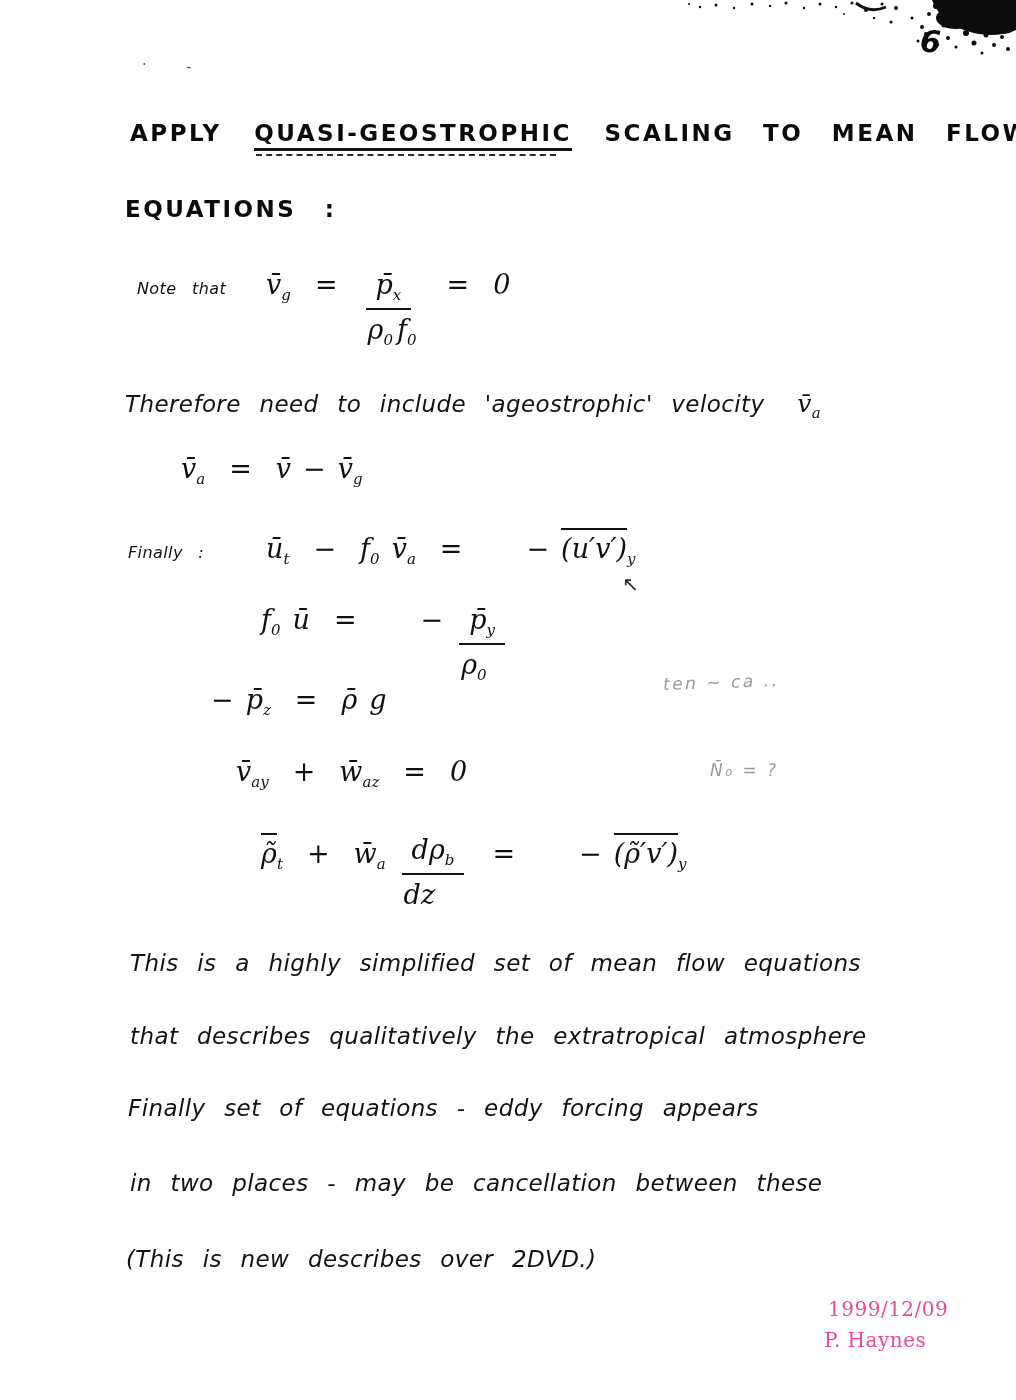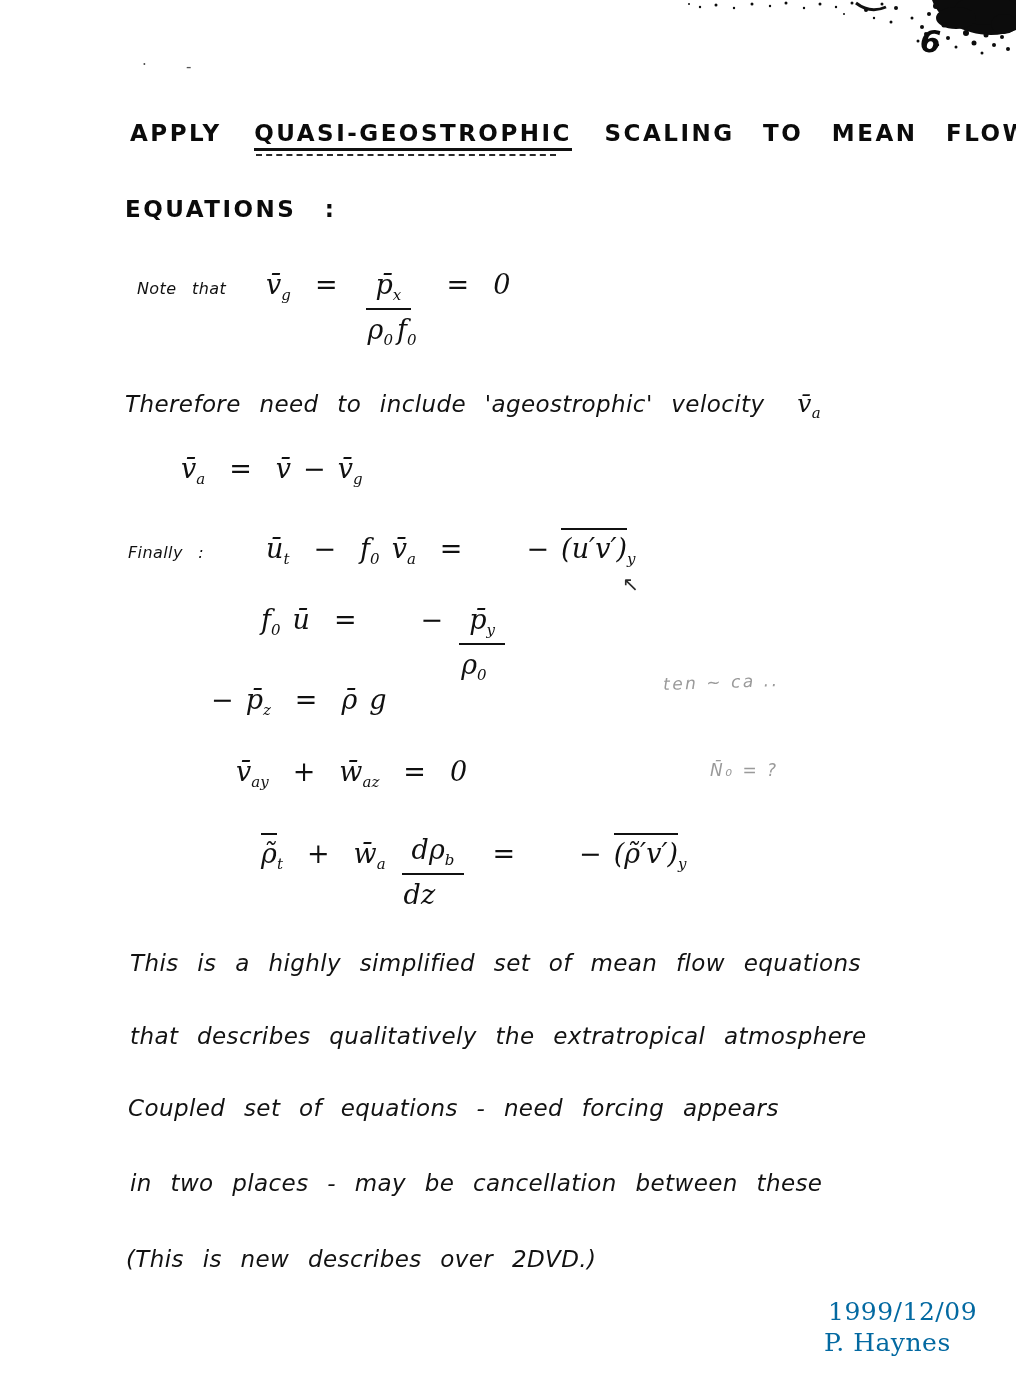--- a/index.html
+++ b/index.html
@@ -61,21 +61,21 @@
     font-family:"DejaVu Sans",sans-serif;
   }
   .stray{position:absolute;color:#555;font-size:15px;}
   .pagenum{
     position:absolute;left:920px;top:24px;
     font-family:"DejaVu Sans",sans-serif;font-style:italic;font-weight:700;
     font-size:30px;color:#0b0b0b;transform:rotate(3deg);
   }
   .stamp{
     position:absolute;font-family:"DejaVu Serif",serif;
-    font-size:25px;color:#0369a1;letter-spacing:0.5px;
+    font-size:20px;color:#ec4899;letter-spacing:0.5px;
   }
   .noise{position:absolute;top:0;right:0;}
 </style>
 </head>
 <body>
 
 <svg class="noise" width="330" height="60" viewBox="0 0 330 60">
   <g fill="#0c0c0c">
     <path d="M246,0 h84 v30 c-20,9 -46,5 -62,-5 c-10,-6 -18,-14 -22,-25 z"></path>
     <ellipse cx="300" cy="10" rx="32" ry="15"></ellipse>
@@ -161,18 +161,18 @@
 <div class="eq" style="left:230px;top:755px;"><span class="tok"><span>v̄</span><sub>ay</sub></span><span class="tok rel"><span>+</span></span><span class="tok"><span>w̄</span><sub>az</sub></span><span class="tok rel"><span>=</span></span><span class="tok"><span>0</span></span></div>
 <div class="pencil" style="left:710px;top:760px;">N̄₀ = ?</div>
 
 <div class="eq" style="left:255px;top:833px;text-decoration:underline;"><span class="tok"><span class="bar">ρ̃</span><sub>t</sub></span><span class="tok rel"><span>+</span></span><span class="tok"><span>w̄</span><sub>a</sub></span><span class="frac">
       <span class="ftop"><span class="tok"><span>dρ</span><sub>b</sub></span></span>
       <span class="fbot"><span class="tok"><span>dz</span></span></span>
     </span><span class="tok rel"><span>=</span></span><span class="tok gap"><span>−</span></span><span class="tok"><span class="bar">(ρ̃′v′)</span><sub>y</sub></span></div>
 
 <div class="hand" style="left:130px;top:950px;">This is a highly simplified set of mean flow equations</div>
 <div class="hand" style="left:130px;top:1023px;">that describes qualitatively the extratropical atmosphere</div>
-<div class="hand" style="left:128px;top:1095px;">Coupled set of equations - need forcing appears</div>
+<div class="hand" style="left:128px;top:1095px;">Finally set of equations - eddy forcing appears</div>
 <div class="hand" style="left:130px;top:1170px;">in two places - may be cancellation between these</div>
 <div class="hand" style="left:126px;top:1246px;">(This is new describes over 2DVD.)</div>
 
 <div class="stamp" style="left:828px;top:1297px;">1999/12/09</div>
 <div class="stamp" style="left:824px;top:1328px;">P. Haynes</div>
 
 </body></html>

